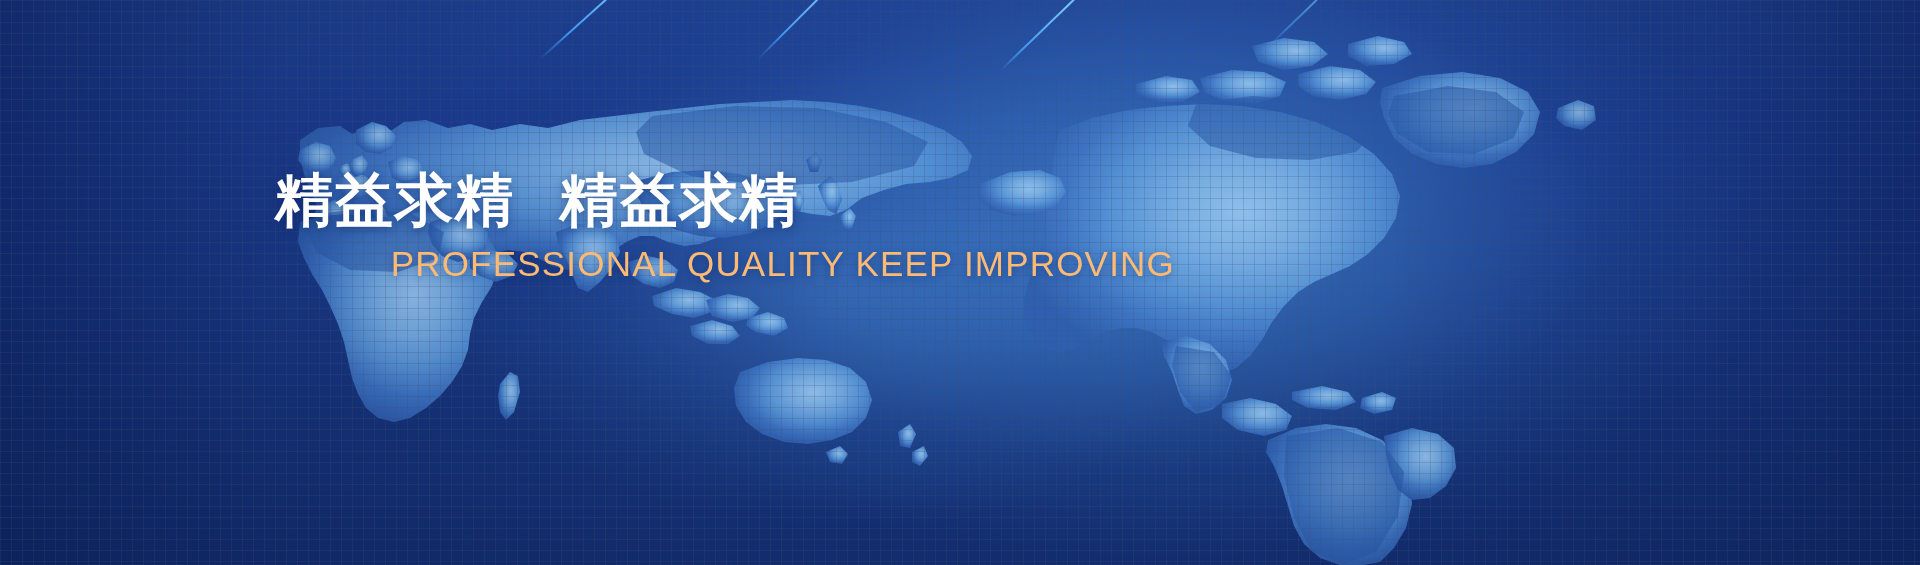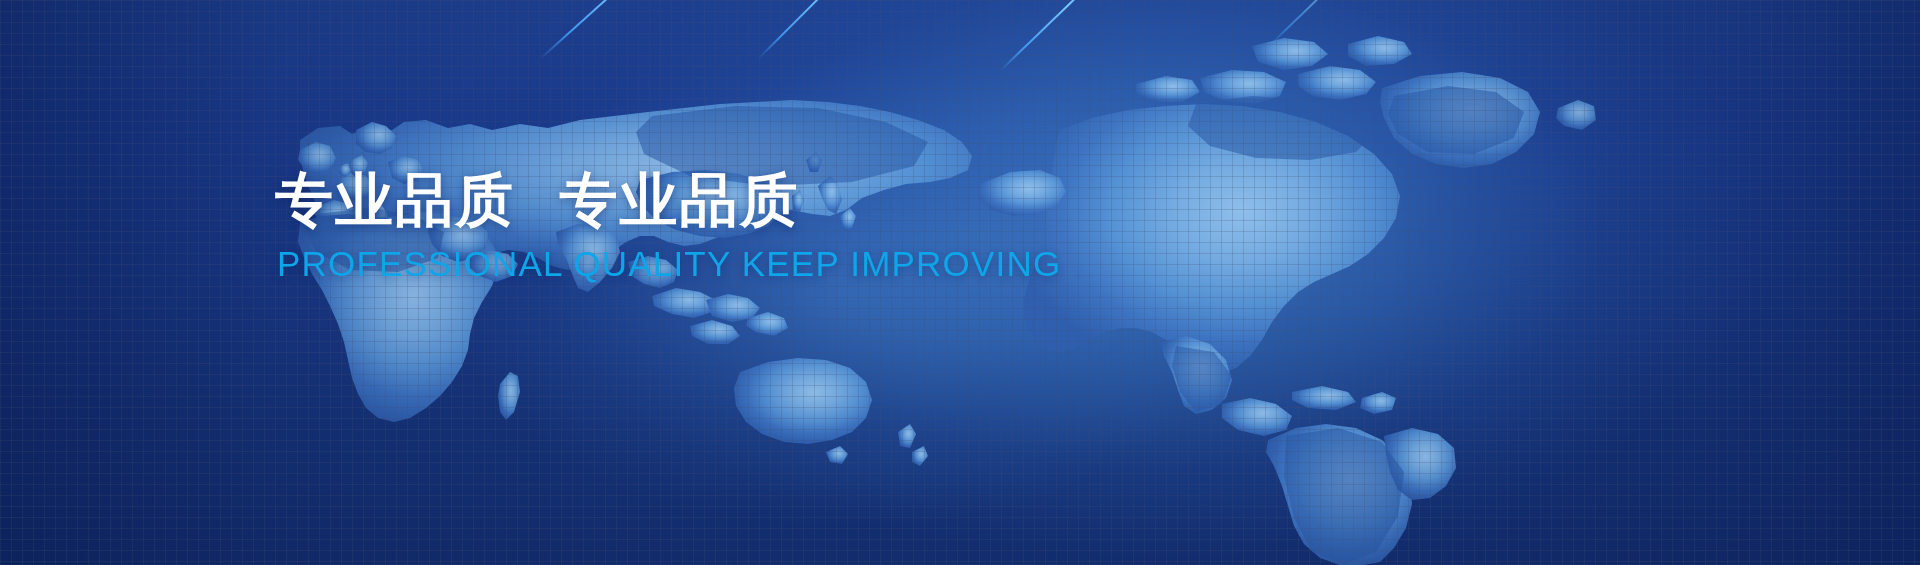--- a/index.html
+++ b/index.html
@@ -135,25 +135,26 @@
     letter-spacing:2px;
     white-space:pre;
     text-shadow:0 2px 10px rgba(8,30,90,0.45);
     font-family:"DejaVu Sans","Liberation Sans",sans-serif;
   }
   .subline{
     margin:10px 0 0 2px;
     font-size:35px;
     line-height:1.2;
     font-weight:400;
-    color:#0ea5e9;
+    color:#fdba74;
     letter-spacing:1.2px;
     white-space:pre;
     text-shadow:0 2px 8px rgba(8,30,90,0.40);
     font-family:"Liberation Sans","DejaVu Sans",sans-serif;
+    text-align:right;
   }
 </style>
 </head>
 <body>
 
 <div class="banner">
 
   <div class="bg-base"></div>
   <div class="bg-glow"></div>
   <div class="bg-glow2"></div>
@@ -294,17 +295,17 @@
   <div class="grid"></div>
 
   <div class="streaks">
     <div class="streak streak-1"></div>
     <div class="streak streak-2"></div>
     <div class="streak streak-3"></div>
     <div class="streak streak-4"></div>
   </div>
 
   <div class="copy">
-    <h1 class="headline">专业品质  专业品质</h1>
+    <h1 class="headline">精益求精  精益求精</h1>
     <p class="subline">PROFESSIONAL QUALITY KEEP IMPROVING</p>
   </div>
 
 </div>
 
 </body></html>

